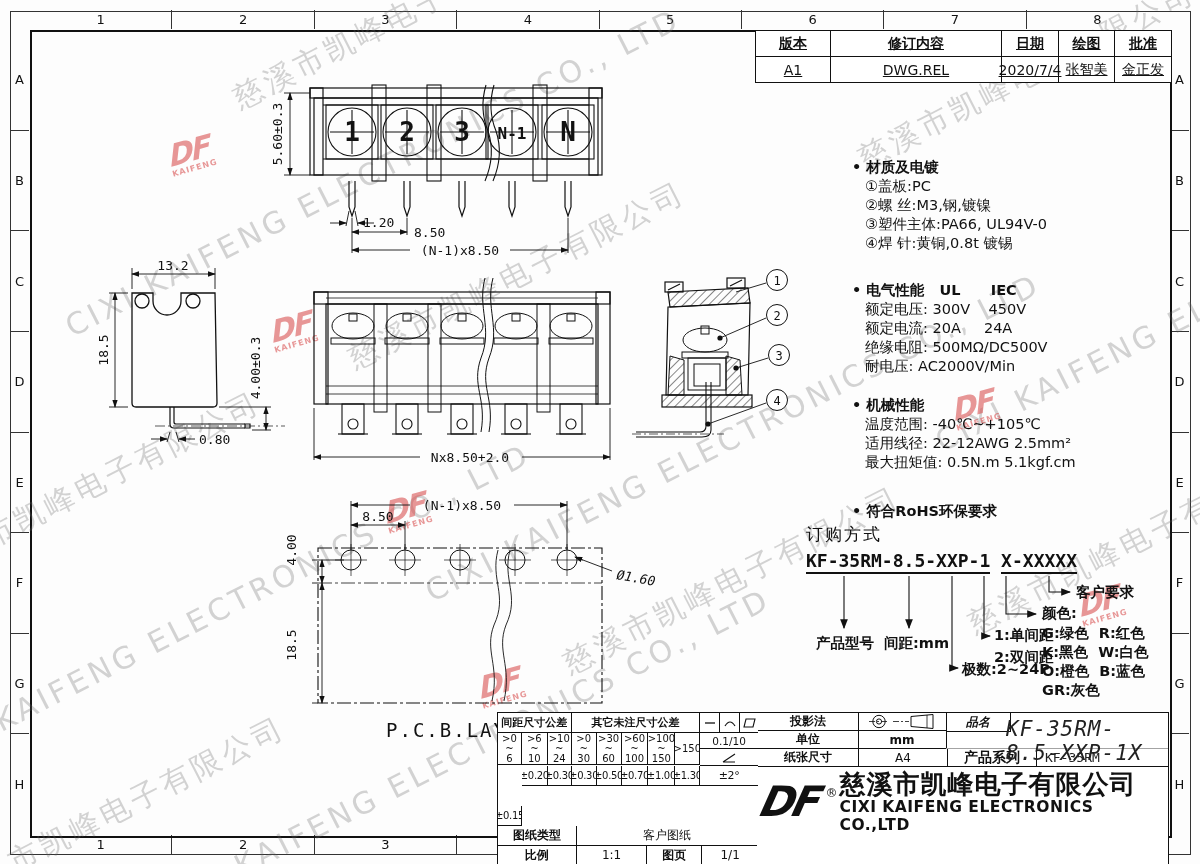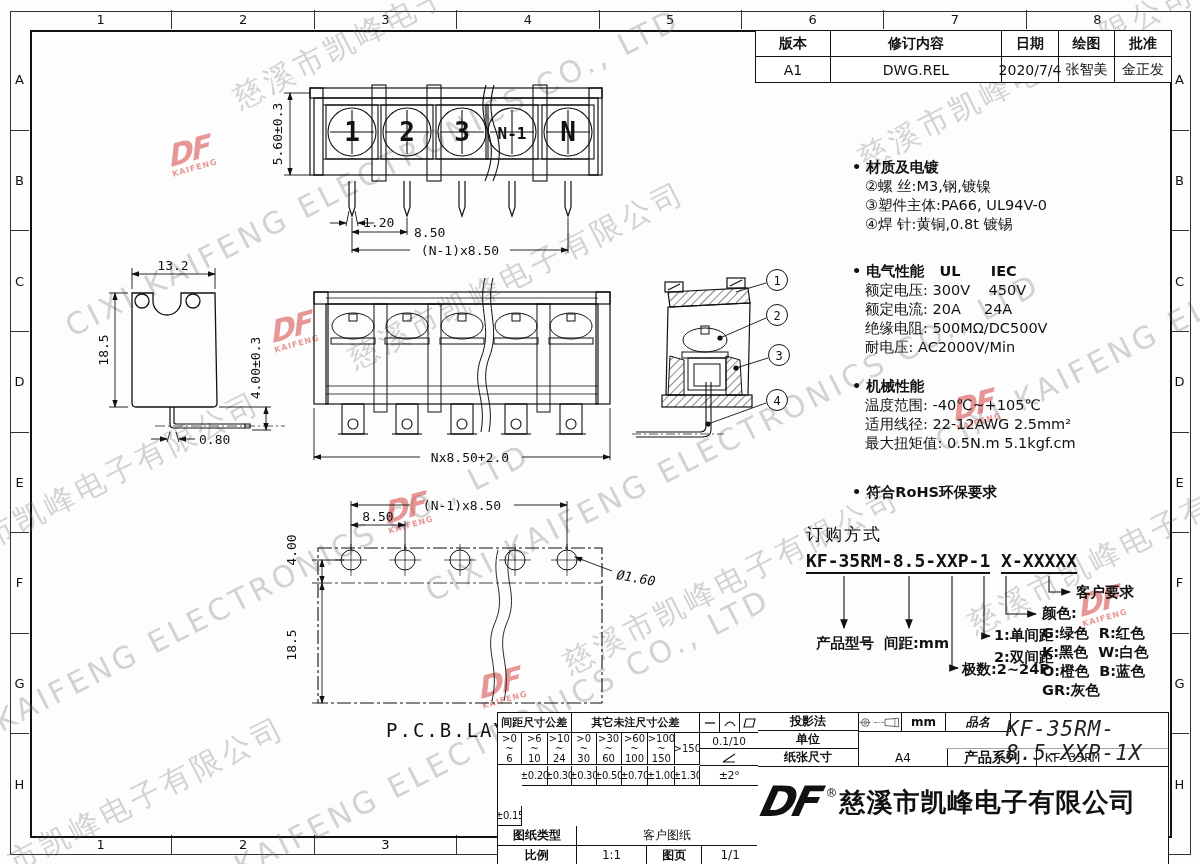--- a/index.html
+++ b/index.html
@@ -22,21 +22,21 @@
   .gutter-v .gutter-cell:last-child{border-bottom:none;}
   
   .wm{position:absolute;white-space:nowrap;pointer-events:none;
       color:rgba(100,100,100,0.28);font-size:30px;letter-spacing:4px;
       transform:rotate(-27deg);z-index:1;}
   .dfred{position:absolute;z-index:1;transform:rotate(-16deg);opacity:.6;text-align:center;pointer-events:none;}
   .dfred .df{font-style:italic;font-weight:900;font-size:30px;color:#d95252;letter-spacing:-2px;display:block;line-height:26px;transform:skewX(-12deg);}
   .dfred .kf{font-size:8px;font-weight:700;color:#d95252;letter-spacing:1px;display:block;}
   
   .rev{position:absolute;left:755px;top:30px;z-index:3;background:#fff;border-left:1px solid #111;border-bottom:1px solid #111;}
-  .rev-row{display:flex;}
+  .rev-row{display:flex;text-decoration:underline;}
   .rev-cell{border-right:1px solid #111;border-top:1px solid #111;height:25px;display:flex;align-items:center;justify-content:center;font-size:14px;}
   .rev-head .rev-cell{font-weight:700;}
   .c-ver{width:74px;}.c-desc{width:170px;}.c-date{width:56px;}.c-draw{width:55px;}.c-appr{width:56px;}
   
   svg.view{position:absolute;z-index:2;overflow:visible;}
   svg.view text{font-family:"DejaVu Sans Mono","Liberation Mono",monospace;fill:#111;}
   .dim{font-size:13px;}
   
   .specs{position:absolute;left:852px;top:158px;width:312px;z-index:2;font-size:14.5px;line-height:19px;color:#111;}
   .spec-title{white-space:pre;font-weight:600;}
@@ -461,20 +461,21 @@
     <text x="14" y="55" text-anchor="middle" transform="rotate(-90 14 55)">4.00</text>
     <text x="14" y="150" text-anchor="middle" transform="rotate(-90 14 150)">18.5</text>
     <text x="334" y="84" font-style="italic" transform="rotate(10 334 84)">Ø1.60</text>
     <text x="104" y="242" font-size="19" letter-spacing="2" font-family="DejaVu Sans, sans-serif">P.C.B.LAYOUT</text>
   </g>
 </svg>
 
 <div class="specs">
   <div class="spec-sec">
     <div class="spec-title">• 材质及电镀</div>
+    <div class="spec-item">①盖板:PC</div>
     <div class="spec-item">②螺 丝:M3,钢,镀镍</div>
     <div class="spec-item">③塑件主体:PA66, UL94V-0</div>
     <div class="spec-item">④焊 针:黄铜,0.8t 镀锡</div>
   </div>
   <div class="spec-sec m28">
     <div class="spec-title">• 电气性能   UL      IEC</div>
     <div class="spec-item">额定电压: 300V    450V</div>
     <div class="spec-item">额定电流: 20A     24A</div>
     <div class="spec-item">绝缘电阻: 500MΩ/DC500V</div>
     <div class="spec-item">耐电压: AC2000V/Min</div>
@@ -613,21 +614,21 @@
       <div class="cell tb-row" style="width:180px;height:19px;border-right:none;border-bottom:none;justify-content:flex-start;padding-left:10px;">W12000701</div>
     </div>
   </div>
 
   <div class="tb" style="width:410px;">
     <div class="row" style="height:36px;">
       <div style="width:100px;display:flex;flex-direction:column;">
         <div class="cell tb-row lab" style="width:100%;">投影法</div>
         <div class="cell tb-row lab" style="width:100%;">单位</div>
       </div>
-      <div style="width:88px;display:flex;flex-direction:row;">
+      <div style="width:88px;display:flex;flex-direction:column;">
         <div class="cell tb-row" style="width:100%;">
           <svg width="70" height="15" viewBox="0 0 70 15">
             <circle cx="12" cy="7.5" r="6.2" fill="none" stroke="#111" stroke-width="1"></circle>
             <circle cx="12" cy="7.5" r="2.6" fill="none" stroke="#111" stroke-width="1"></circle>
             <line x1="2" y1="7.5" x2="22" y2="7.5" stroke="#111" stroke-width="0.8" stroke-dasharray="6 2 2 2"></line>
             <line x1="26" y1="7.5" x2="42" y2="7.5" stroke="#111" stroke-width="0.8" stroke-dasharray="6 2 2 2"></line>
             <polygon points="44,2.5 66,0.5 66,14.5 44,12.5" fill="none" stroke="#111" stroke-width="1"></polygon>
             <line x1="60" y1="1" x2="60" y2="14" stroke="#111" stroke-width="0.8"></line>
           </svg>
         </div>
@@ -642,16 +643,17 @@
       <div class="cell lab" style="width:100px;height:17px;font-size:12px;">纸张尺寸</div>
       <div class="cell" style="width:88px;height:17px;font-size:12px;">A4</div>
       <div class="cell lab" style="width:88px;height:17px;font-size:14px;">产品系列</div>
       <div class="cell partname" style="flex:1;height:17px;font-size:13px;border-right:none;justify-content:flex-start;padding-left:8px;">KF-35RM</div>
     </div>
     <div class="company" style="height:72px;">
       <div class="logo-black">DF</div>
       <div class="reg" style="margin:-18px 2px 0 6px;">®</div>
       <div>
         <div class="cmp-cn">慈溪市凯峰电子有限公司</div>
+        <div class="cmp-en">CIXI KAIFENG ELECTRONICS CO.,LTD</div>
       </div>
     </div>
   </div>
 </div>
 
 </body></html>

